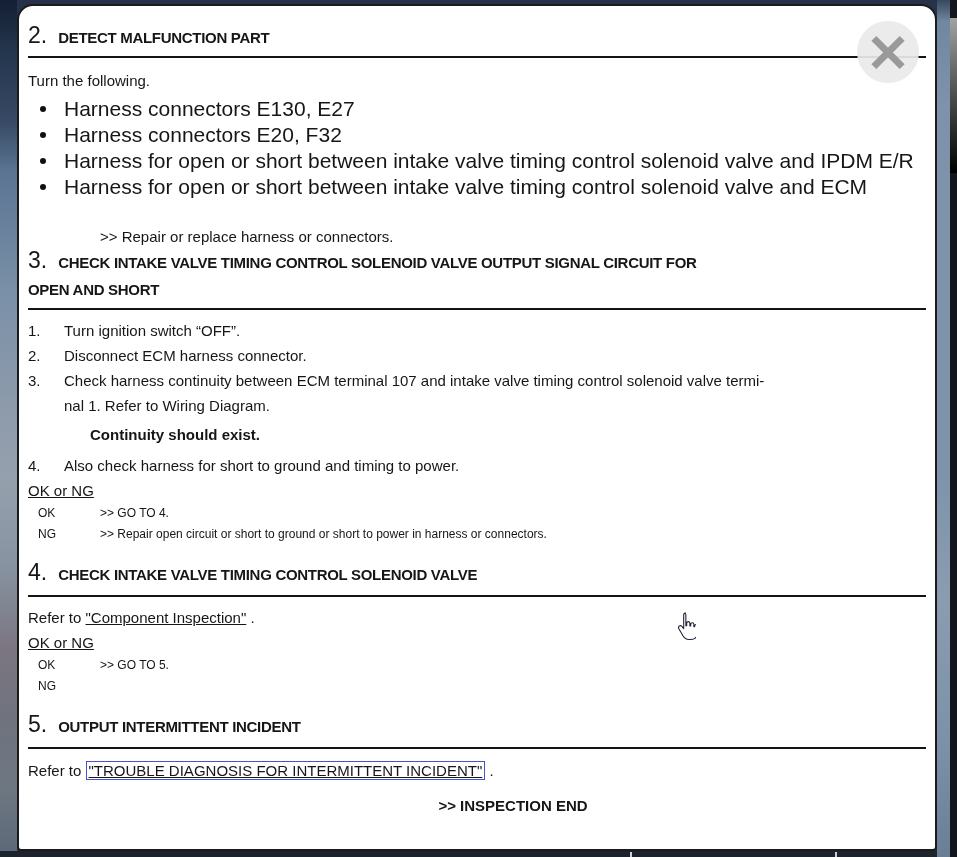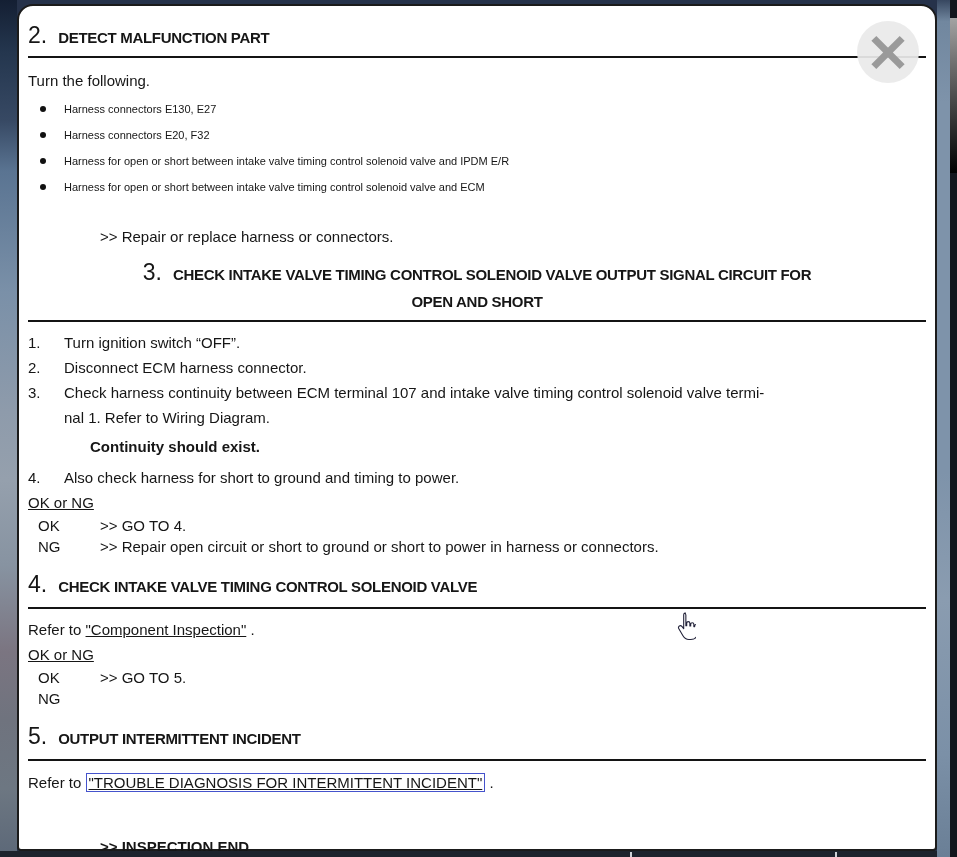--- a/index.html
+++ b/index.html
@@ -81,51 +81,51 @@
   }
   .sec-title {
     font-size: 15px; font-weight: 700; letter-spacing: -0.3px;
   }
 
   
   .para { font-size: 15px; line-height: 20px; }
   .intro { margin-top: 13px; }
   .bullets { margin-top: 5px; }
   .bullet {
-    position: relative; padding-left: 36px; line-height: 26px; font-size: 11px;
+    position: relative; padding-left: 36px; line-height: 26px; font-size: 21px;
   }
   .bullet::before {
     content: ""; position: absolute; left: 12px; top: 10px;
     width: 6px; height: 6px; border-radius: 50%; background: #111;
   }
   .action { margin-top: 27px; padding-left: 72px; font-size: 15px; line-height: 20px; }
-  .action.bold { font-weight: 700; margin-top: 42px; }
+  .action.bold { font-weight: 700; margin-top: 13px; text-align: center; }
 
   .steps { margin-top: 8px; }
   .step { display: flex; line-height: 25px; font-size: 15px; }
   .step-num { width: 36px; flex: none; }
   .step-text { flex: 1; }
 
   .note {
     margin-top: 7px; padding-left: 62px; font-weight: 700;
     font-size: 15px; line-height: 20px;
   }
   .okng {
     display: inline-block; margin-top: 0; font-size: 15px; line-height: 25px;
     text-decoration: underline;
   }
-  .res { display: flex; line-height: 21px; font-size: 15px; }
+  .res { display: flex; line-height: 21px; font-size: 12px; }
   .res-label { width: 62px; padding-left: 10px; flex: none; }
 
   .refer { font-size: 15px; line-height: 25px; margin-top: 8px; }
   .doc-link { text-decoration: underline; color: #161616; cursor: pointer; }
   .doc-link.focused {
     border: 1px solid #4553cc; padding: 0 2px;
   }
-  .mt12 { margin-top: 12px; text-align: center; }
+  .mt12 { margin-top: 0; }
   .mt14 { margin-top: 14px; }
   .mt8  { margin-top: 8px; }
   .mt9  { margin-top: 9px; }
 
   
   #cursor {
     position: absolute; left: 675px; top: 612px; width: 21px; height: 29px;
     z-index: 9; pointer-events: none;
   }
 </style>

